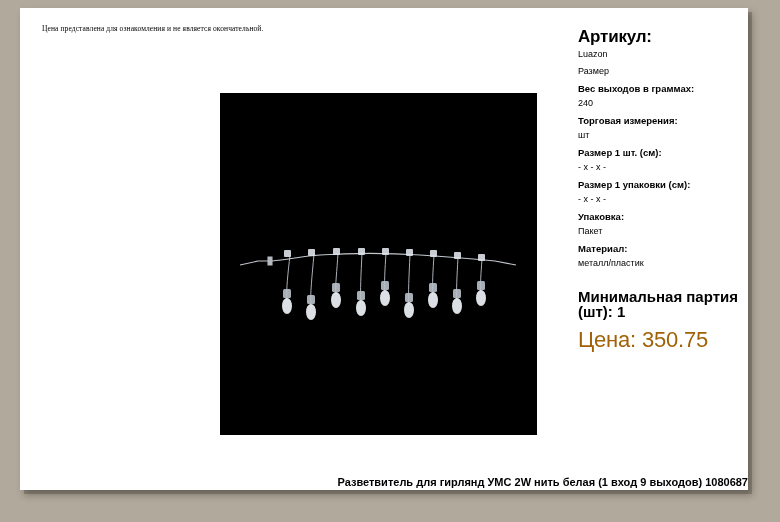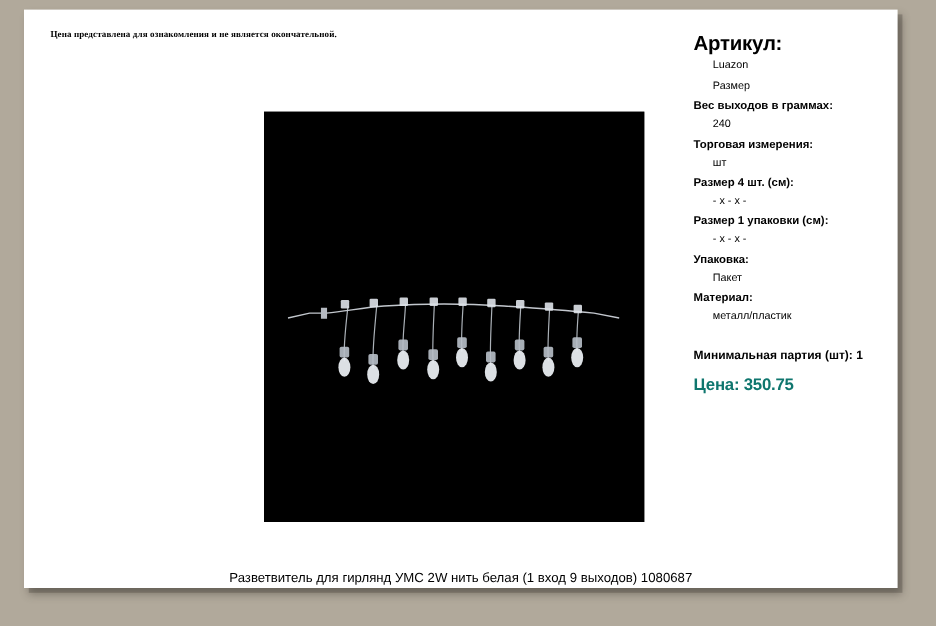--- a/index.html
+++ b/index.html
@@ -31,21 +31,21 @@
     background: #ffffff;
     box-shadow: 4px 5px 7px rgba(60,55,48,0.45);
     overflow: hidden;
   }
   .disclaimer {
     position: absolute;
     left: 22px;
     top: 16px;
     font-family: "Liberation Serif", serif;
     font-size: 7.5px;
-    font-weight: bold;
+    font-weight: normal;
     color: #000000;
     letter-spacing: 0.1px;
     white-space: nowrap;
   }
   .photo {
     position: absolute;
     left: 200px;
     top: 85px;
     width: 317px;
     height: 342px;
@@ -88,45 +88,44 @@
     font-weight: bold;
     color: #000;
     line-height: 15px;
   }
   .spec-value {
     font-size: 9px;
     font-weight: normal;
     color: #000;
     line-height: 15px;
     margin-bottom: 2px;
-    margin-left: 16px;
   }
   .minlot {
     margin-top: 18px;
-    font-size: 10px;
+    font-size: 15px;
     font-weight: bold;
     color: #000;
     line-height: 15px;
   }
   .price {
     margin-top: 8px;
-    font-size: 14px;
-    font-weight: bold;
-    color: #0f766e;
+    font-size: 22px;
+    font-weight: normal;
+    color: #a16207;
     letter-spacing: -0.2px;
   }
   .caption {
     position: absolute;
     left: 0;
     right: 0;
     top: 468px;
-    text-align: center;
+    text-align: right;
     font-size: 11px;
     color: #000;
-    font-weight: normal;
+    font-weight: bold;
   }
 </style>
 </head>
 <body>
 
 <div class="page-shadow"></div>
 
 <div class="page">
 
   <div class="disclaimer">Цена представлена для ознакомления и не является окончательной.</div>
@@ -197,21 +196,21 @@
     </div>
     <div class="spec">
       <div class="spec-label">Вес выходов в граммах:</div>
       <div class="spec-value">240</div>
     </div>
     <div class="spec">
       <div class="spec-label">Торговая измерения:</div>
       <div class="spec-value">шт</div>
     </div>
     <div class="spec">
-      <div class="spec-label">Размер 4 шт. (см):</div>
+      <div class="spec-label">Размер 1 шт. (см):</div>
       <div class="spec-value">- x - x -</div>
     </div>
     <div class="spec">
       <div class="spec-label">Размер 1 упаковки (см):</div>
       <div class="spec-value">- x - x -</div>
     </div>
     <div class="spec">
       <div class="spec-label">Упаковка:</div>
       <div class="spec-value">Пакет</div>
     </div>

